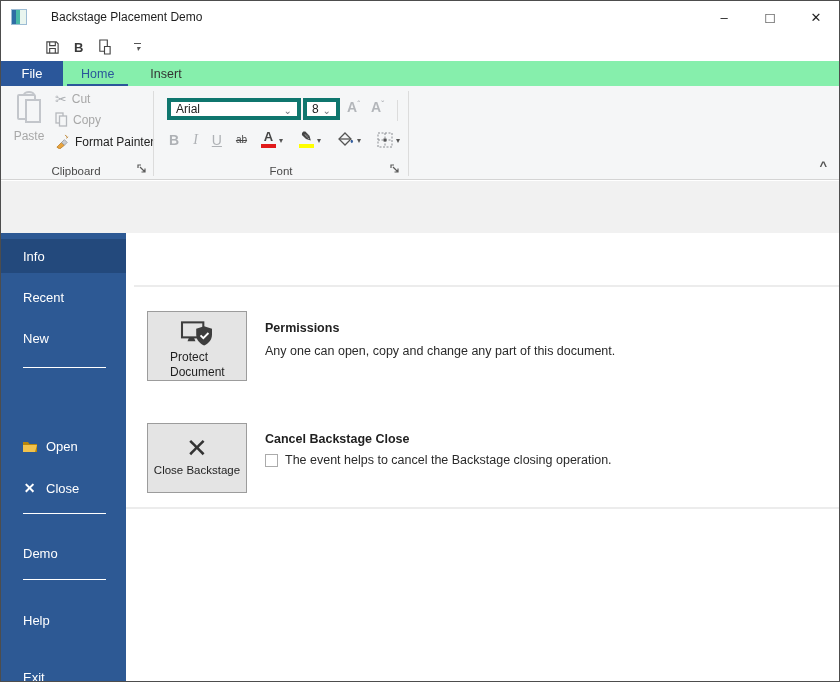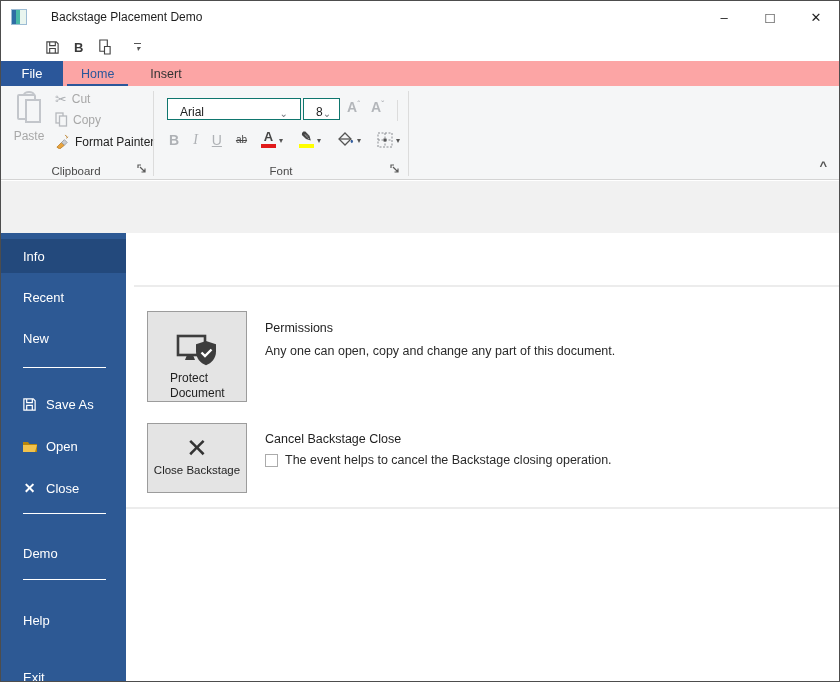--- a/index.html
+++ b/index.html
@@ -17,37 +17,37 @@
 
   
   .qat{ position:absolute; left:0; top:32px; right:0; height:28px; background:#fff; display:flex; align-items:center; padding-left:44px; gap:14px; }
   .qat .qbtn{ display:flex; align-items:center; justify-content:center; color:#444; }
   .qat .bold-b{ font-size:13px; font-weight:bold; color:#3a3a3a; }
   .qat-more{ display:flex; flex-direction:column; align-items:center; line-height:5px; margin-left:8px; }
   .qat-more .bar{ width:7px; border-top:1px solid #555; margin-bottom:2px; }
   .qat-more .car{ font-size:8px; color:#555; }
 
   
-  .tabrow{ position:absolute; left:0; top:60px; right:0; height:25px; background:#fca5a5; display:flex; align-items:stretch; }
+  .tabrow{ position:absolute; left:0; top:60px; right:0; height:25px; background:#86efac; display:flex; align-items:stretch; }
   .file-tab{ width:62px; background:#2b579a; color:#fff; font-size:13px; display:flex; align-items:center; justify-content:center; }
   .tab{ padding:0 18px; font-size:12.5px; color:#333; display:flex; align-items:center; position:relative; }
   .tab.selected{ color:#2b579a; }
   .tab.selected::after{ content:""; position:absolute; left:4px; right:4px; bottom:0; border-bottom:2px solid #2b579a; }
 
   
   .ribbon{ position:absolute; left:0; top:85px; right:0; height:94px; background:#f5f6f7; border-bottom:1px solid #d4d4d4; }
   .vsep{ position:absolute; top:5px; bottom:3px; width:1px; background:#dcdcdc; }
   .grp-label{ position:absolute; bottom:2px; font-size:11.5px; color:#4a4a4a; text-align:center; }
   .launcher{ position:absolute; bottom:4px; width:11px; height:11px; }
   .paste-btn{ position:absolute; left:8px; top:5px; width:40px; height:68px; display:flex; flex-direction:column; align-items:center; }
   .paste-btn .lbl{ font-size:12px; color:#a8a8a8; margin-top:4px; }
   .small-row{ position:absolute; display:flex; align-items:center; gap:5px; font-size:12px; }
   .dis{ color:#a8a8a8; }
   .en{ color:#222; }
-  .combo{ position:absolute; height:22px; background:#fff; border:1px solid #0f766e; display:flex; align-items:flex-end; font-size:12px; color:#222; padding:0 12px; }
+  .combo{ position:absolute; height:22px; background:#fff; border:4px solid #0f766e; display:flex; align-items:flex-end; font-size:12px; color:#222; padding:0 5px; }
   .combo .chev{ margin-left:auto; color:#70757c; font-size:10px; }
   .fbtn{ display:flex; align-items:flex-end; }
   .glyph-dis{ color:#aeb1b5; font-size:14px; }
   .fc-wrap{ display:flex; flex-direction:column; align-items:center; line-height:12px; }
   .fc-letter{ font-size:13px; color:#444; font-weight:bold; }
   .fc-bar{ width:15px; height:4px; margin-top:1px; }
   .dd{ font-size:8px; color:#555; margin:0 2px 3px 3px; }
   .grow{ position:absolute; font-size:14px; color:#b3b6ba; font-weight:bold; }
   .grow sup{ font-size:8px; }
   .collapse{ position:absolute; right:12px; bottom:6px; font-size:13px; font-weight:bold; color:#555; }
@@ -64,21 +64,21 @@
   .x-glyph{ color:#fff; font-size:14px; font-weight:bold; }
 
   .bs-content{ position:absolute; left:125px; right:0; top:0; bottom:0; background:#fff; }
   .bs-title{ position:absolute; left:8px; top:11px; font-size:20px; font-weight:600; color:#3c3c3c; }
   .hr{ position:absolute; left:8px; right:0; border-top:2px solid #ececec; }
   .hr.full{ left:0; }
   .big-btn{ position:absolute; left:21px; width:100px; background:#e4e4e4; border:1px solid #9c9c9c; display:flex; flex-direction:column; align-items:center; }
   .big-btn .txt{ font-size:12px; color:#1f1f1f; line-height:15px; }
   .protect .txt{ align-self:flex-start; margin-left:22px; }
   .close-x{ font-size:26px; color:#333; line-height:30px; margin-top:9px; }
-  .sec-head{ position:absolute; left:139px; font-size:12.5px; font-weight:normal; color:#1f1f1f; }
+  .sec-head{ position:absolute; left:139px; font-size:12.5px; font-weight:bold; color:#1f1f1f; }
   .sec-body{ position:absolute; left:139px; font-size:12.5px; color:#2a2a2a; display:flex; align-items:center; }
   .checkbox{ width:13px; height:13px; border:1px solid #ababab; background:#fff; margin-right:7px; flex:none; }
 </style>
 </head>
 <body>
 
 <div class="window">
 
   <div class="titlebar">
     <div class="app-icon"></div>
@@ -224,28 +224,20 @@
       <div class="bs-item selected" style="top:6px;">
         <span>Info</span>
       </div>
       <div class="bs-item" style="top:48px;">
         <span>Recent</span>
       </div>
       <div class="bs-item" style="top:89px;">
         <span>New</span>
       </div>
       <div class="bs-sep" style="top:134px;"></div>
-      <div class="bs-item" style="top:155px; padding-left:20px;">
-        <span class="nicon">
-          <svg width="15" height="15" viewBox="0 0 16 16">
-              <path d="M2 2 h10 l2 2 v10 H2 Z M5 2 v4 h6 V2 M5 9 h6 v5 H5 Z" fill="none" stroke="#fff" stroke-width="1.3"></path>
-            </svg>
-        </span>
-        <span>Save As</span>
-      </div>
       <div class="bs-item" style="top:197px; padding-left:20px;text-align:right;">
         <span class="nicon">
           <svg width="16" height="13" viewBox="0 0 16 13">
               <path d="M1 2 h5 l1.5 2 H15 v8 H1 Z" fill="#b8860b"></path>
               <path d="M1 5 h11 l3 0 -2 7 H1 Z" fill="#f2c24b"></path>
             </svg>
         </span>
         <span>Open</span>
       </div>
       <div class="bs-item" style="top:239px; padding-left:20px;">
@@ -261,21 +253,21 @@
         <span>Help</span>
       </div>
       <div class="bs-item" style="top:428px;">
         <span>Exit</span>
       </div>
     </div>
 
     <div class="bs-content">
       <div class="hr" style="top:52px;"></div>
 
-      <div class="big-btn protect" style="top:78px; height:91px;justify-content:flex-end;">
+      <div class="big-btn protect" style="top:78px; height:70px;">
         <svg width="44" height="38" viewBox="0 0 44 38" style="margin-top:8px;">
           <rect x="3" y="3" width="27" height="19" fill="none" stroke="#3d3d3d" stroke-width="2.6"></rect>
           <path d="M12 22 l-2 5 h10 l-2 -5" fill="#3d3d3d"></path>
           <path d="M31 8 l10 3.2 v7.3 c0 7 -4.5 11.5 -10 13.8 c-5.5 -2.3 -10 -6.8 -10 -13.8 v-7.3 Z" fill="#3d3d3d"></path>
           <path d="M26.5 19.5 l3.5 3.5 l6.5 -6.5" fill="none" stroke="#fff" stroke-width="2.4"></path>
         </svg>
         <span class="txt">Protect Document</span>
       </div>
       <div class="sec-head" style="top:88px;">Permissions</div>
       <div class="sec-body" style="top:111px;">Any one can open, copy and change any part of this document.</div>

